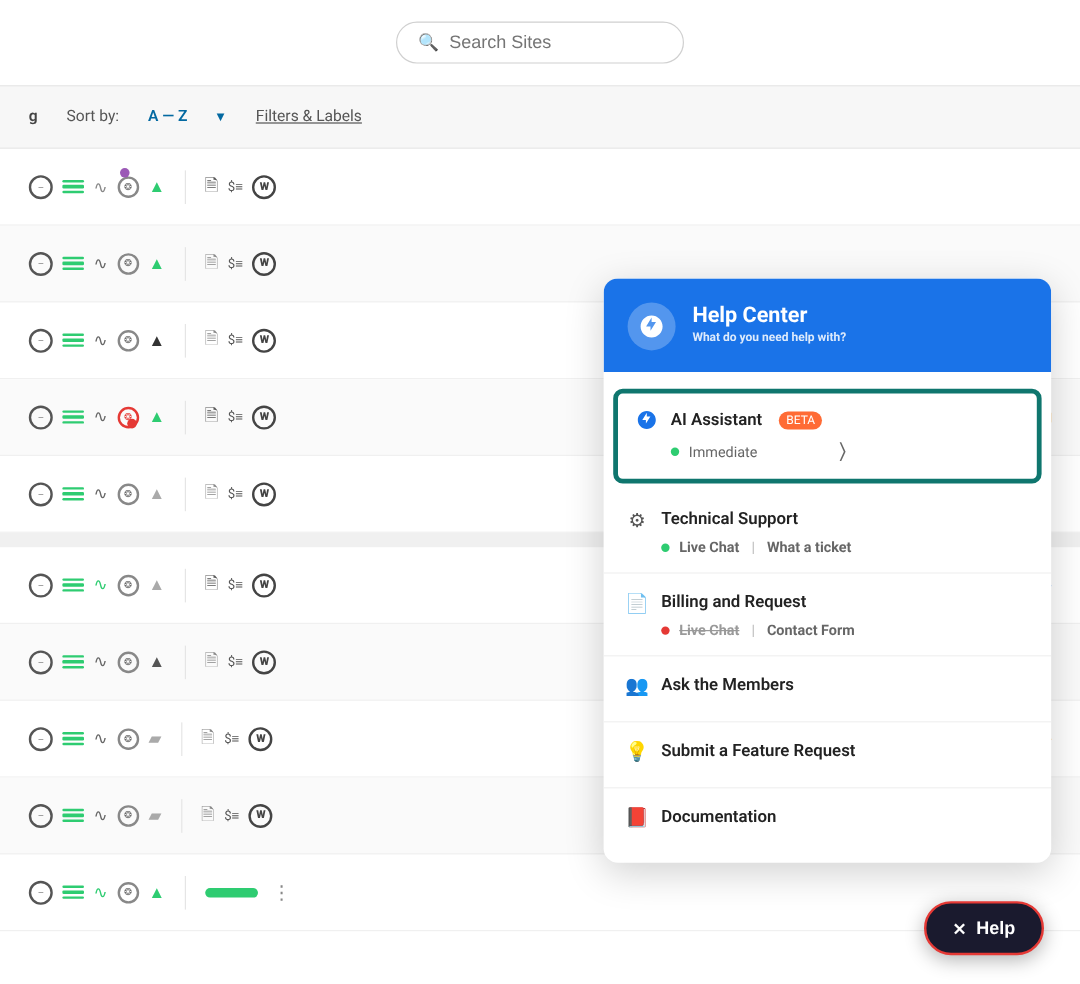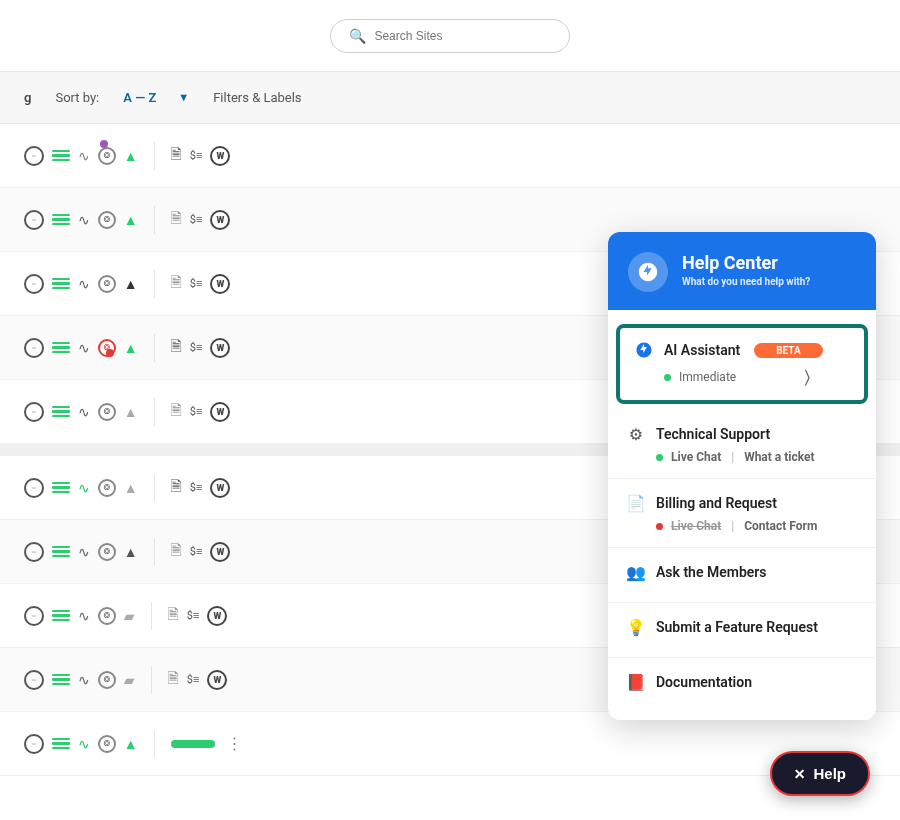--- a/index.html
+++ b/index.html
@@ -32,21 +32,21 @@
       background: #fff;
       border: 1.5px solid #d0d0d0;
       border-radius: 24px;
       padding: 8px 18px;
       width: 240px;
       cursor: text;
     }
     .search-box input {
       border: none;
       outline: none;
-      font-size: 12px;
+      font-size: 15px;
       color: #0f172a;
       width: 100%;
       background: transparent;
     }
     .search-icon-sm {
       color: #888;
       font-size: 14px;
     }
 
     .add-site-btn {
@@ -80,20 +80,21 @@
       gap: 22px;
       font-size: 13px;
       font-weight: 600;
       color: #0369a1;
       cursor: pointer;
     }
     .filters-btn {
       font-size: 13px;
       color: #555;
       cursor: pointer;
+      text-decoration: underline;
     }
 
     
     .main-content {
       background: #fff;
       height: calc(820px - 124px);
       overflow: hidden;
       position: relative;
     }
 
@@ -119,21 +120,21 @@
       height: 28px;
       background: #e5e5e5;
       margin: 0 4px;
     }
 
     
     .help-panel {
       position: absolute;
       right: 24px;
       top: 108px;
-      width: 268px;
+      width: 373px;
       background: #fff;
       border-radius: 12px;
       box-shadow: 0 8px 32px rgba(0,0,0,0.18);
       overflow: hidden;
       z-index: 100;
     }
 
     .help-header {
       background: #1a73e8;
       padding: 20px 20px 18px;
@@ -208,22 +209,22 @@
     }
     .help-item-title {
       font-size: 14px;
       font-weight: 600;
       color: #222;
     }
     .beta-badge {
       background: #ff6b35;
       color: #fff;
       font-size: 10px;
-      font-weight: 700;
-      padding: 2px 22px;
+      font-weight: 400;
+      padding: 2px 6px;
       border-radius: 10px;
       margin-left: 4px;
       text-transform: uppercase;
     }
     .help-item-sub {
       display: flex;
       align-items: center;
       gap: 8px;
       padding-left: 30px;
       font-size: 12px;

